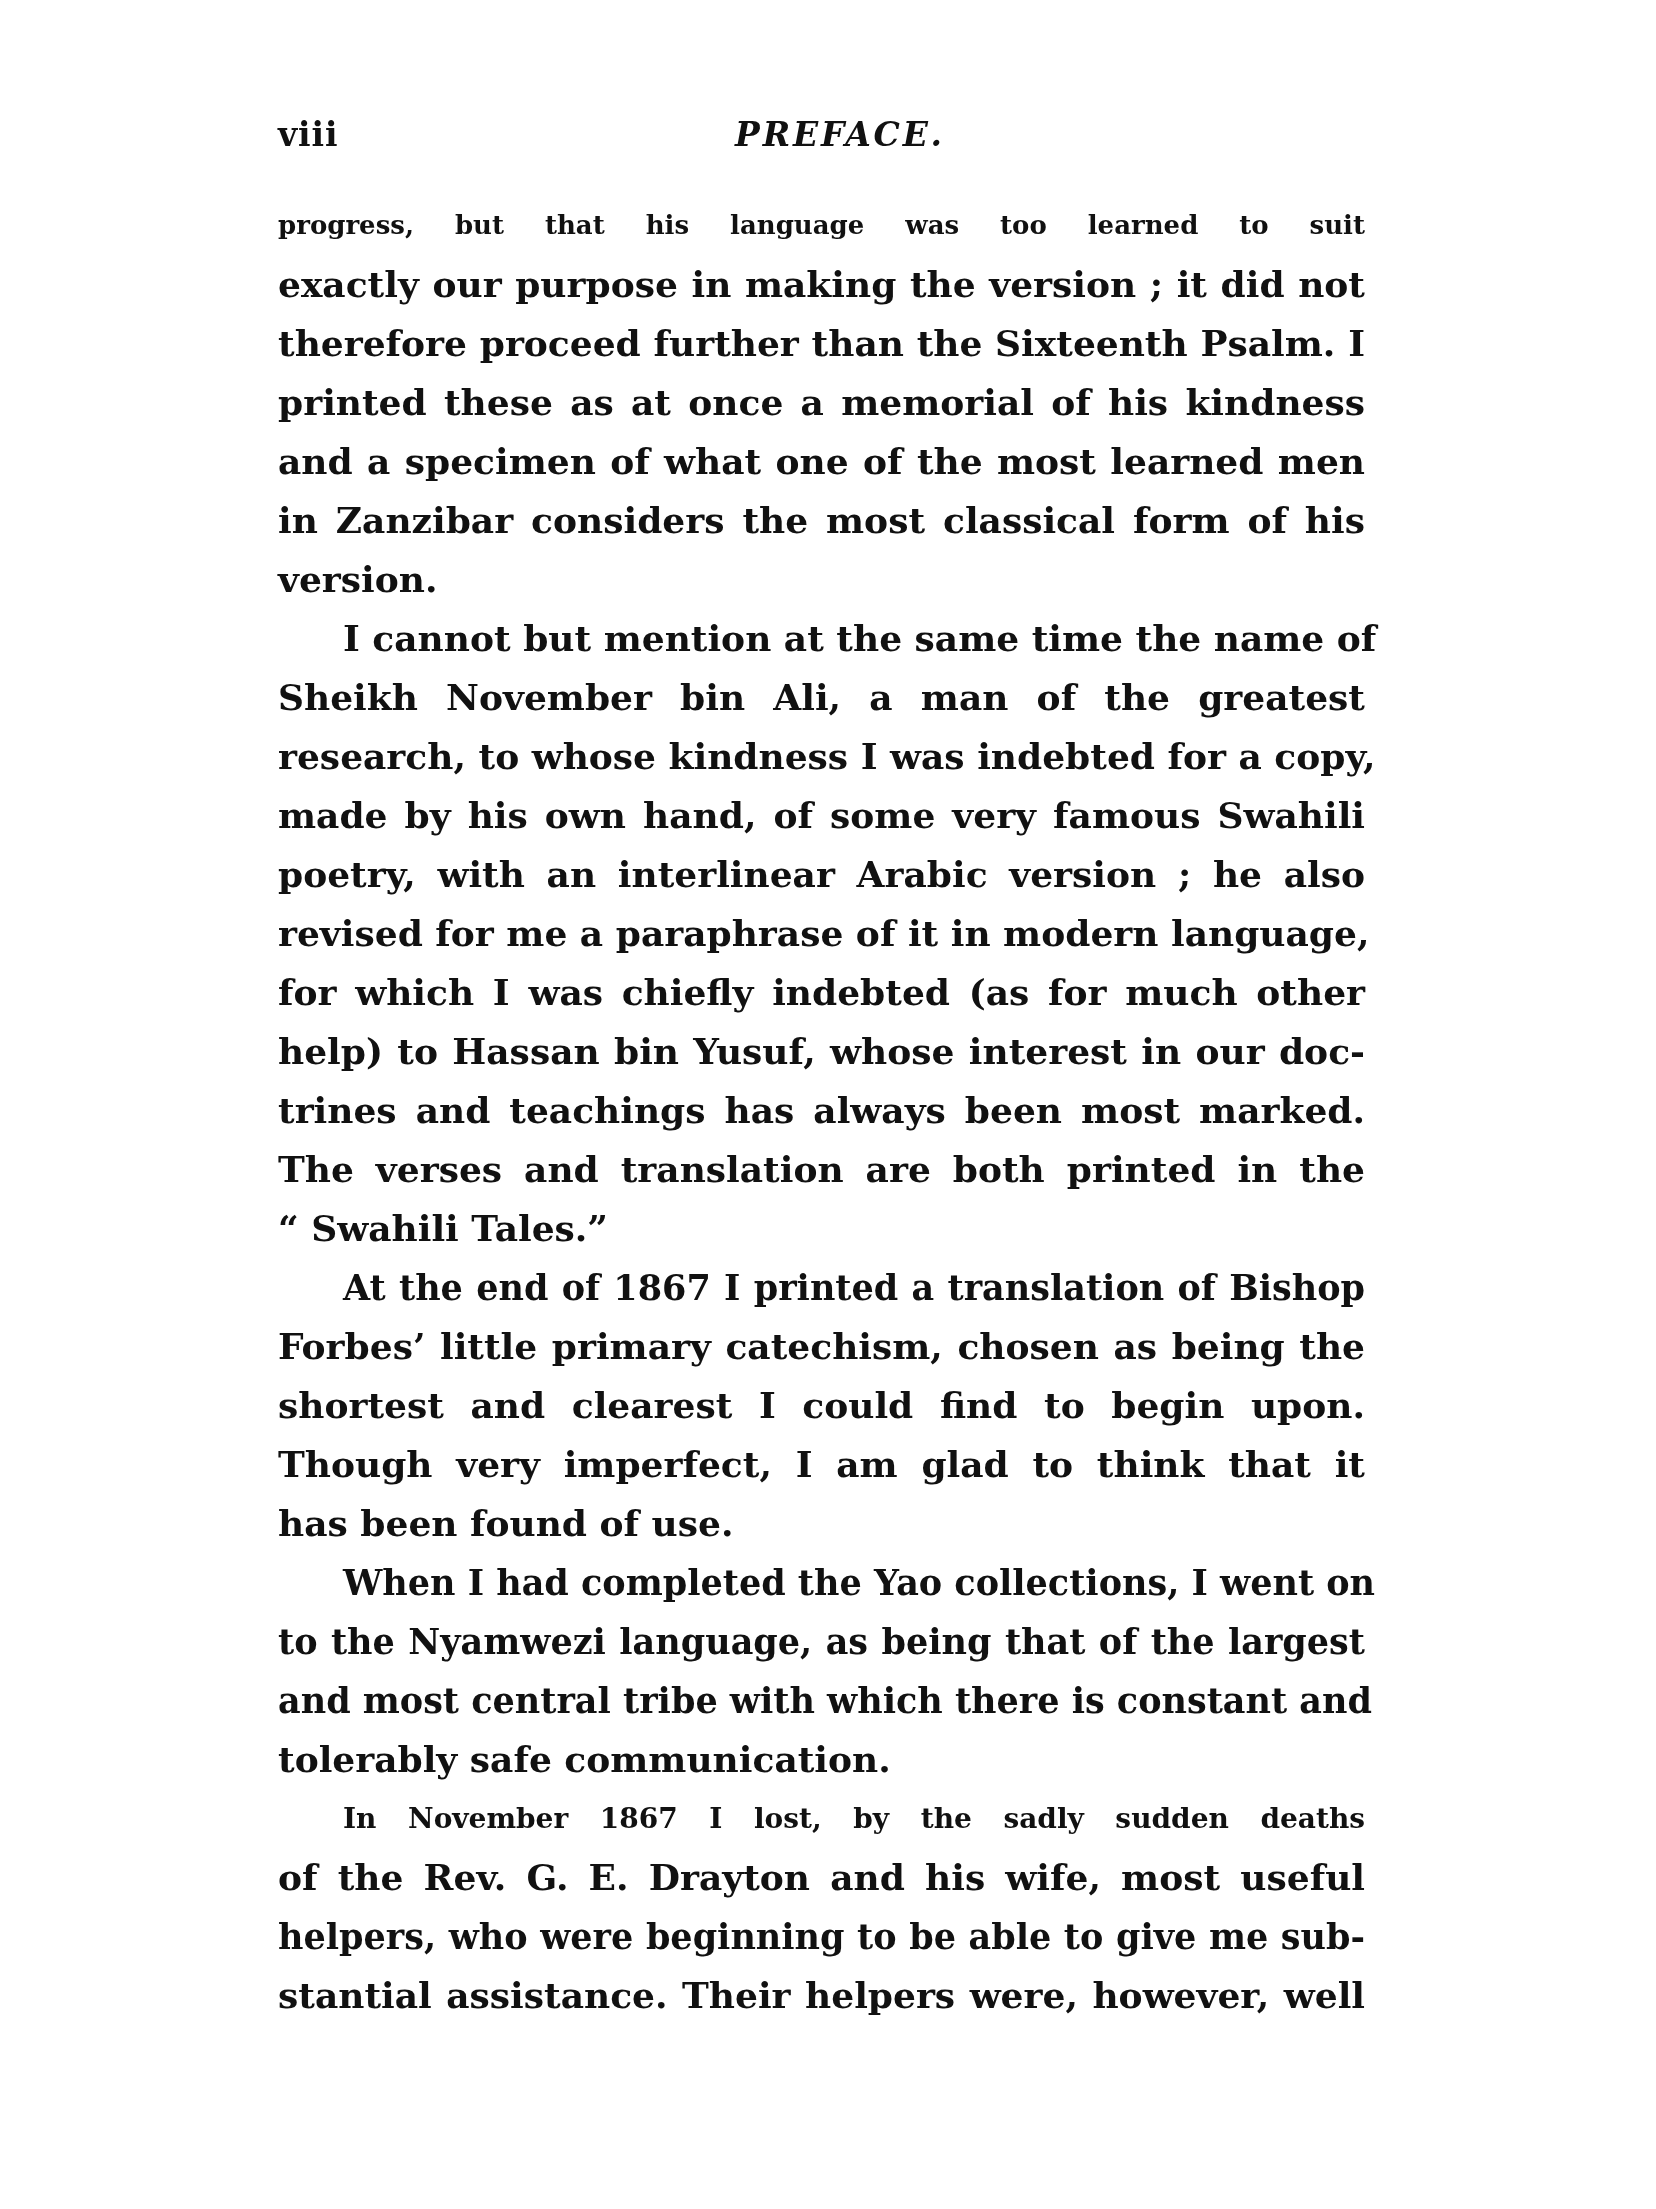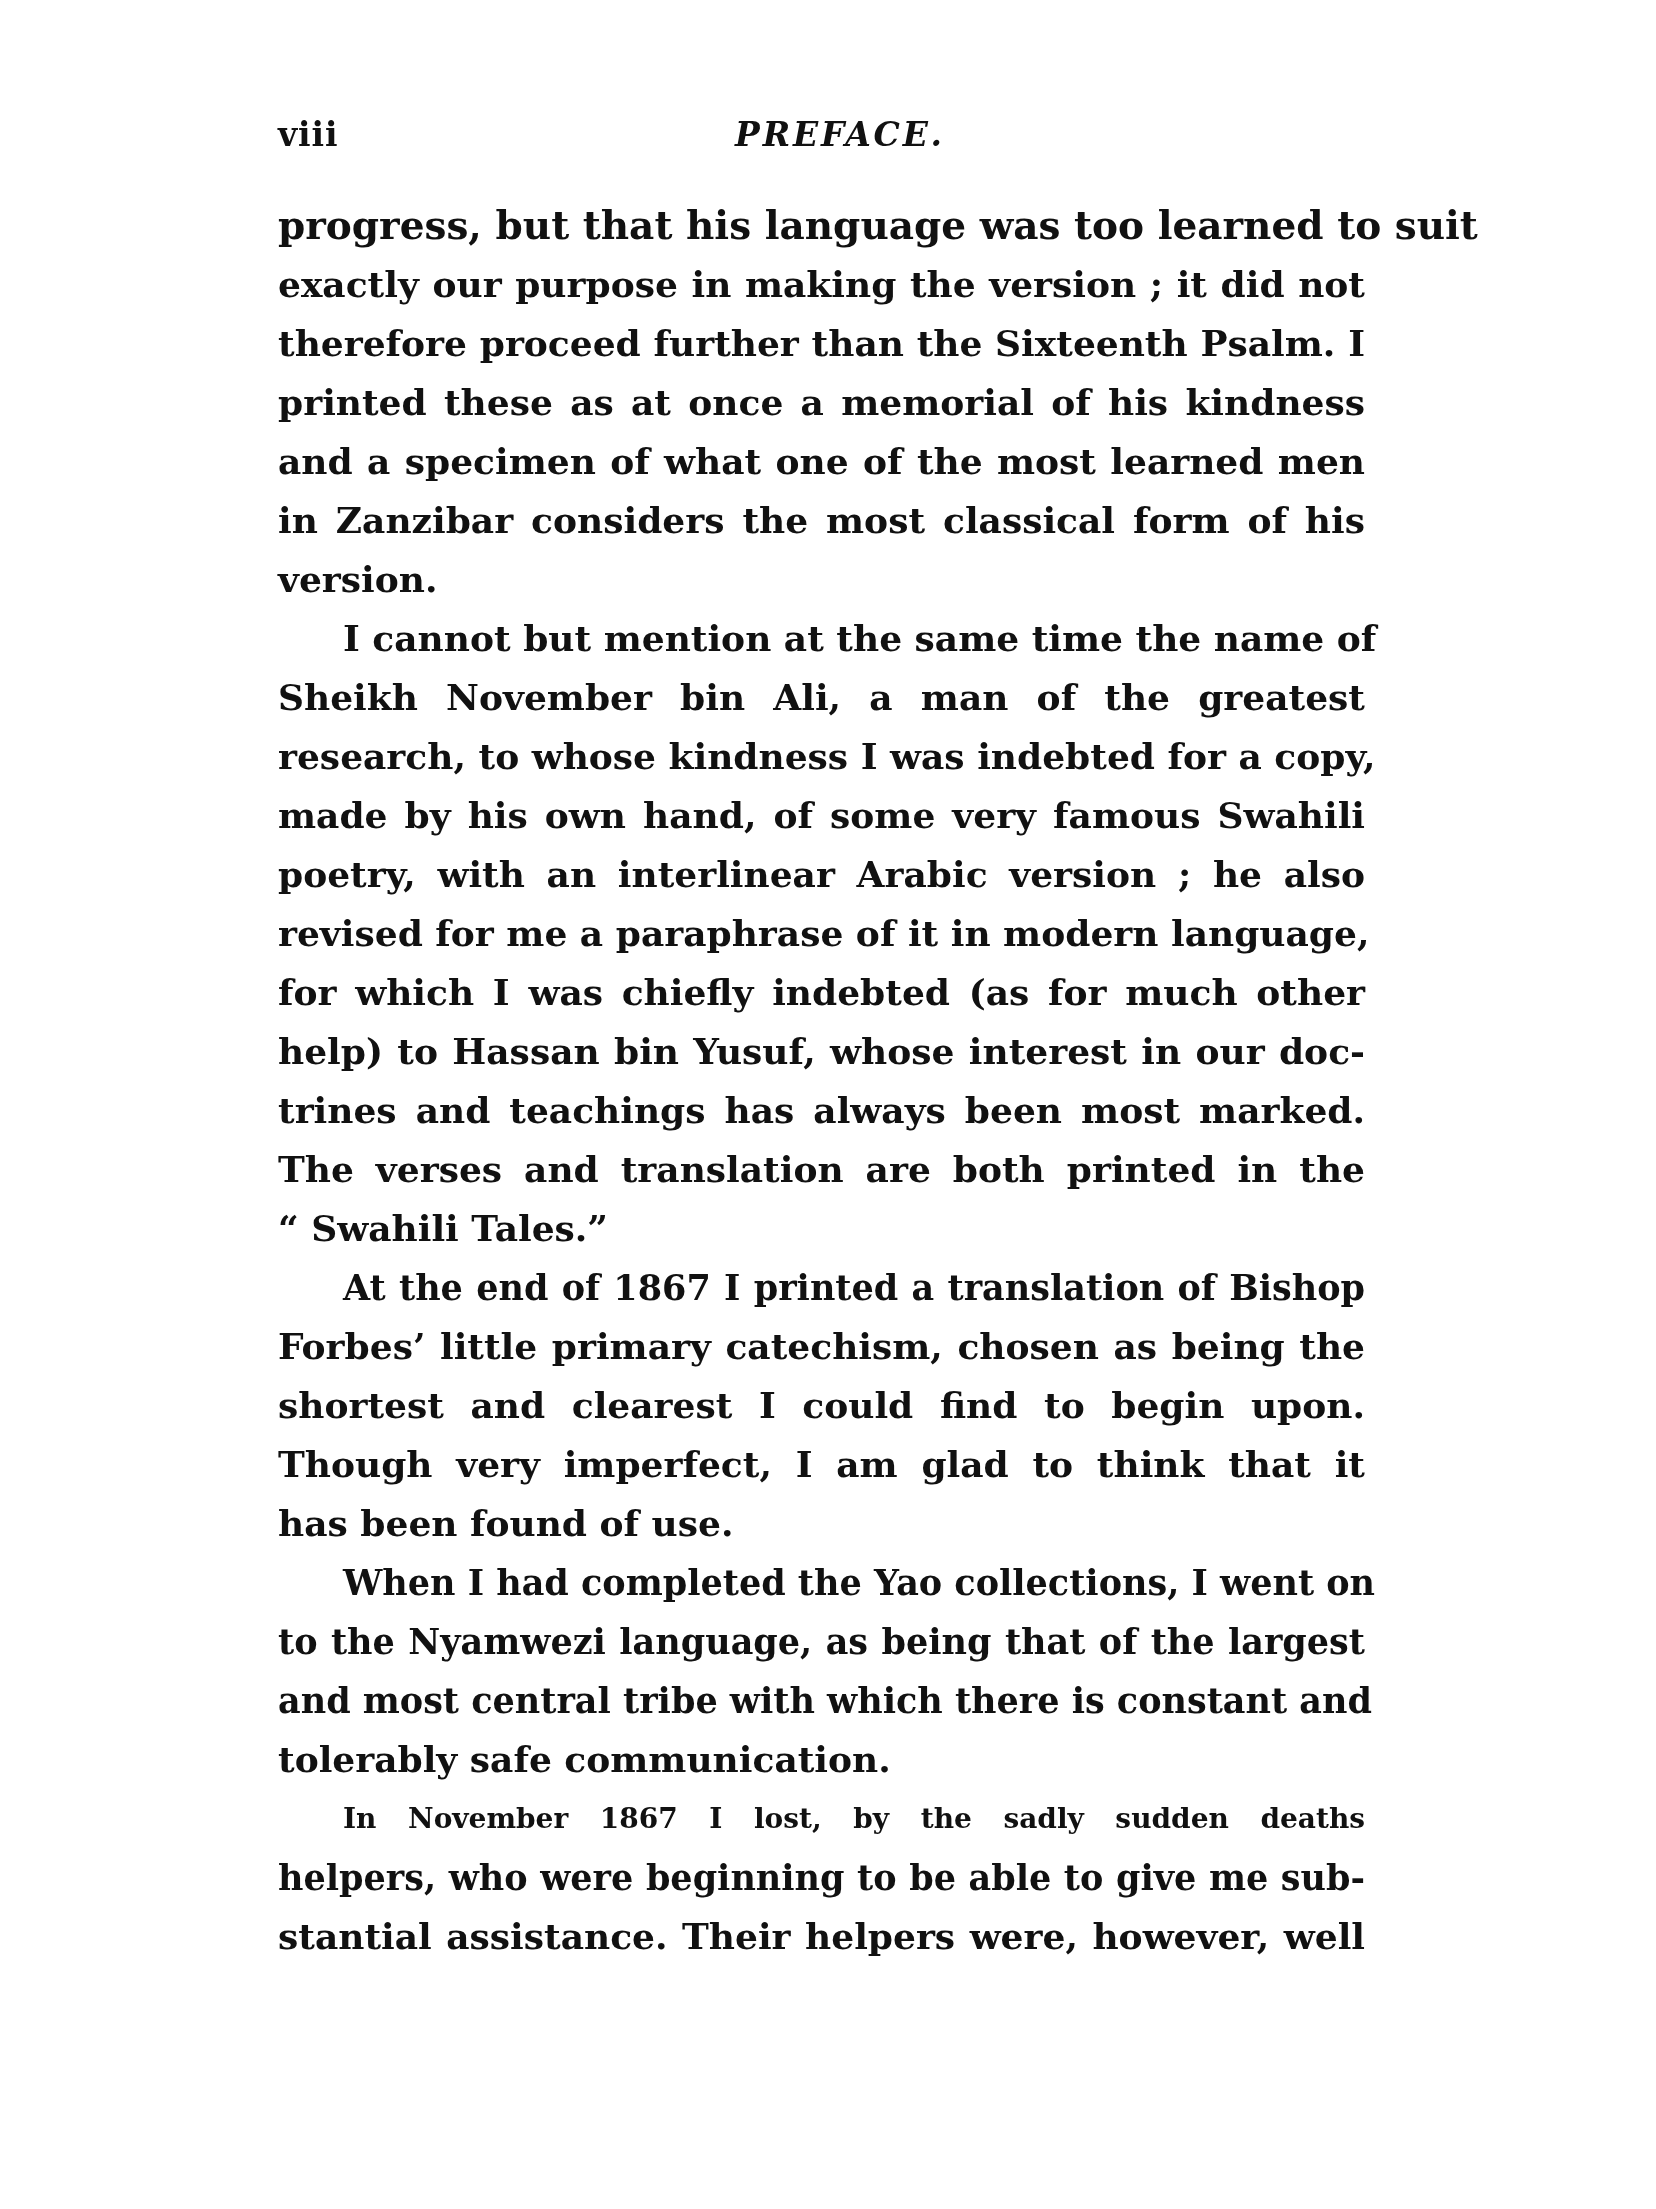--- a/index.html
+++ b/index.html
@@ -75,21 +75,21 @@
 
 <div class="page">
   <div class="running-head">
     <span class="folio">viii</span>
     <span class="head-title">PREFACE.</span>
   </div>
 
   <div class="body-text" id="body-text">
 
     <p class="para">
-      <span class="line first" style="font-size: 39px; line-height: 59px;">progress, but that his language was too learned to suit</span>
+      <span class="line first" style="font-size: 26px; line-height: 59px;">progress, but that his language was too learned to suit</span>
       <span class="line">exactly our purpose in making the version ; it did not</span>
       <span class="line" style="font-size: 36px; line-height: 59px;">therefore proceed further than the Sixteenth Psalm. I</span>
       <span class="line">printed these as at once a memorial of his kindness</span>
       <span class="line">and a specimen of what one of the most learned men</span>
       <span class="line">in Zanzibar considers the most classical form of his</span>
       <span class="line last">version.</span>
     </p>
 
     <p class="para indent">
       <span class="line first" style="font-size: 36px; line-height: 59px;">I cannot but mention at the same time the name of</span>
@@ -115,18 +115,19 @@
 
     <p class="para indent">
       <span class="line first" style="font-size: 35px; line-height: 59px;">When I had completed the Yao collections, I went on</span>
       <span class="line" style="font-size: 35px; line-height: 59px;">to the Nyamwezi language, as being that of the largest</span>
       <span class="line" style="font-size: 35px; line-height: 59px;">and most central tribe with which there is constant and</span>
       <span class="line last">tolerably safe communication.</span>
     </p>
 
     <p class="para indent">
       <span class="line first" style="font-size: 28px; line-height: 59px;">In November 1867 I lost, by the sadly sudden deaths</span>
+      <span class="line">of the Rev. G. E. Drayton and his wife, most useful</span>
       <span class="line" style="font-size: 35px; line-height: 59px;">helpers, who were beginning to be able to give me sub-</span>
       <span class="line">stantial assistance. Their helpers were, however, well</span>
     </p>
   </div>
 </div>
 
 
 </body></html>

